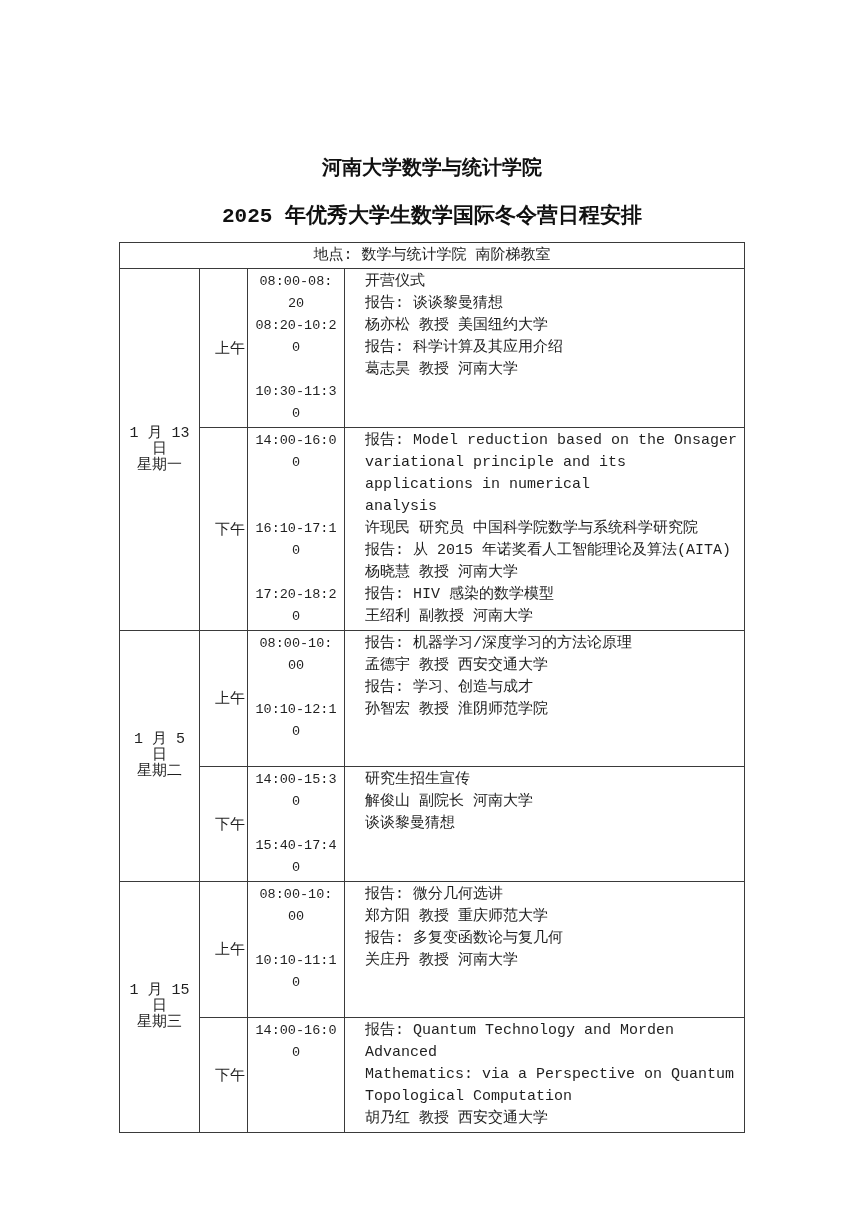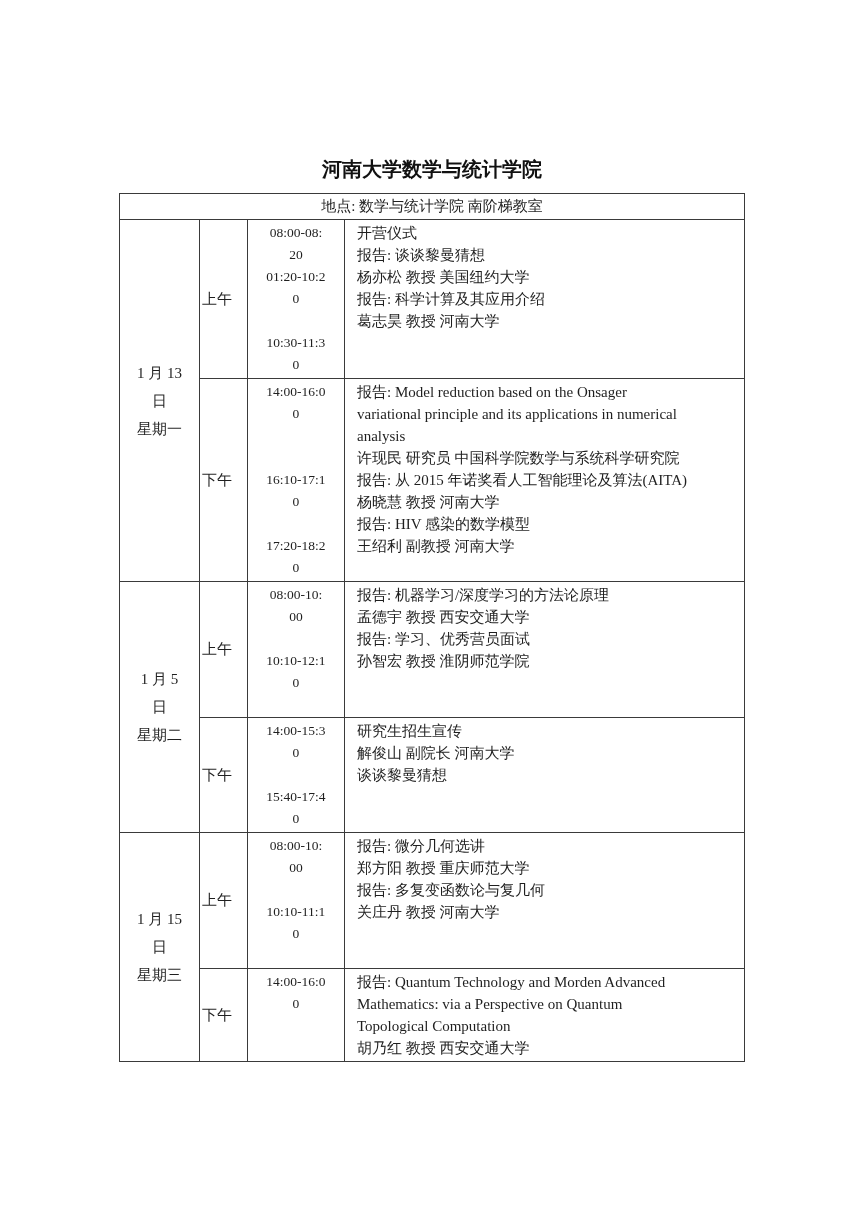--- a/index.html
+++ b/index.html
@@ -3,21 +3,21 @@
 <meta charset="utf-8">
 <style>
   html, body { margin: 0; padding: 0; background: #ffffff; }
   .page {
     position: relative;
     width: 744px;
     height: 1222px;
     margin: 0 auto;
     background: #ffffff;
     overflow: hidden;
-    font-family: Liberation Serif, serif;
+    font-family: Liberation Mono, monospace;
     color: #1f1f1f;
   }
   .doc-title {
     margin: 156px 0 0 0;
     text-align: center;
     font-size: 20px;
     line-height: 26px;
     font-weight: bold;
     color: #111;
   }
@@ -49,79 +49,80 @@
     vertical-align: middle;
     font-size: 15px;
     line-height: 21px;
     padding: 1px 2px;
   }
   td.c-date {
     text-align: center;
     vertical-align: middle;
     white-space: pre-line;
     font-size: 15px;
-    line-height: 28px;
+    line-height: 16px;
     padding: 12px 2px;
   }
   td.c-sess {
-    text-align: left;
+    text-align: right;
     vertical-align: middle;
     font-size: 15px;
     padding: 7px 2px;
   }
   td.c-time {
     text-align: center;
     vertical-align: top;
     white-space: pre-line;
     font-size: 13.5px;
     line-height: 22px;
     padding: 2px 2px;
   }
   td.c-body {
     text-align: left;
     vertical-align: top;
     white-space: pre-line;
     font-size: 15px;
     line-height: 22px;
-    padding: 2px 6px 2px 12px;
+    padding: 2px 6px 2px 20px;
   }
   tr.r1 { height: 158px; }
   tr.r2 { height: 202px; }
   tr.r3 { height: 136px; }
   tr.r4 { height: 112px; }
   tr.r5 { height: 136px; }
   tr.r6 { height: 90px; }
 </style>
 </head>
 <body>
 
 <div class="page">
 
   <h1 class="doc-title">河南大学数学与统计学院</h1>
+  <h2 class="doc-subtitle">2025 年优秀大学生数学国际冬令营日程安排</h2>
 
   <table class="schedule">
     <colgroup>
       <col class="col-date">
         <col class="col-sess">
         <col class="col-time">
         <col class="col-body">
     </colgroup>
     <tbody>
       <tr>
         <td class="loc" colspan="4">地点: 数学与统计学院 南阶梯教室</td>
       </tr>
 
       <tr class="r1">
         <td class="c-date" rowspan="2">1 月 13
 日
 星期一</td>
         <td class="c-sess">上午</td>
         <td class="c-time">08:00-08:
 20
-01:20-10:2
+08:20-10:2
 0
 
 10:30-11:3
 0</td>
         <td class="c-body">开营仪式
 报告: 谈谈黎曼猜想
 杨亦松 教授 美国纽约大学
 报告: 科学计算及其应用介绍
 葛志昊 教授 河南大学</td>
       </tr>
@@ -151,21 +152,21 @@
 日
 星期二</td>
         <td class="c-sess">上午</td>
         <td class="c-time">08:00-10:
 00
 
 10:10-12:1
 0</td>
         <td class="c-body">报告: 机器学习/深度学习的方法论原理
 孟德宇 教授 西安交通大学
-报告: 学习、优秀营员面试
+报告: 学习、创造与成才
 孙智宏 教授 淮阴师范学院</td>
       </tr>
       <tr class="r4">
         <td class="c-sess">下午</td>
         <td class="c-time">14:00-15:3
 0
 
 15:40-17:4
 0</td>
         <td class="c-body">研究生招生宣传

